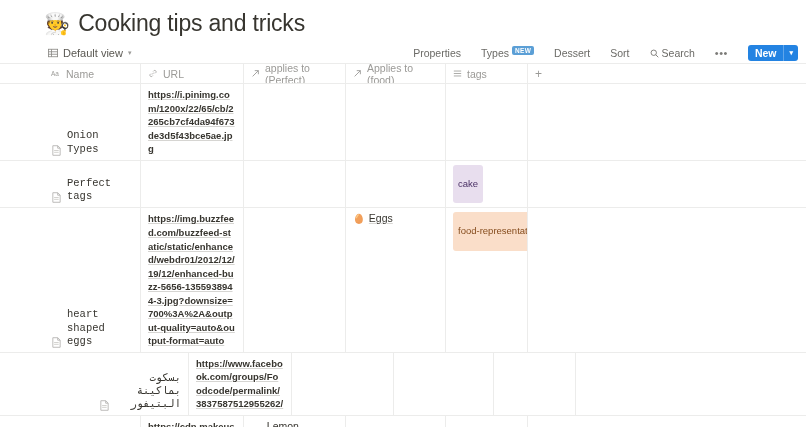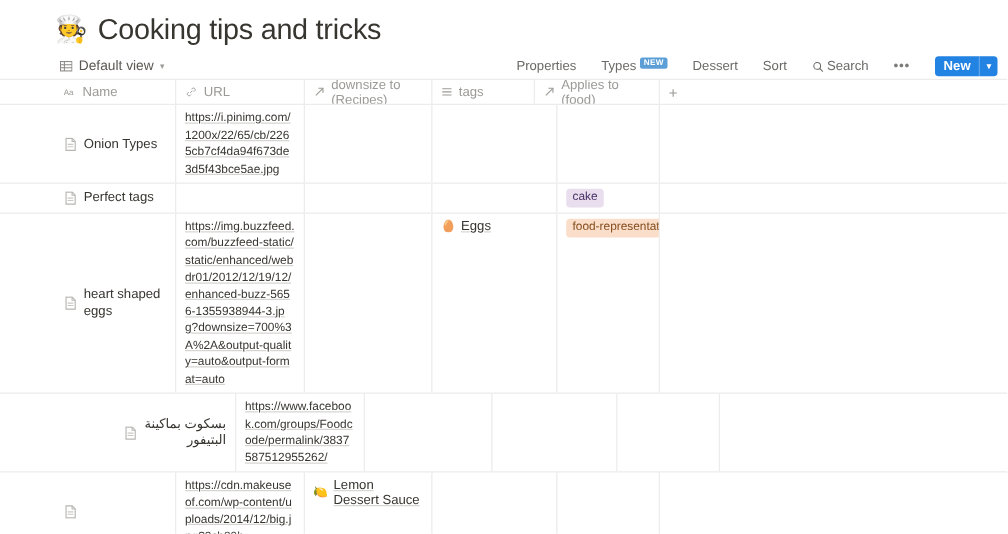--- a/index.html
+++ b/index.html
@@ -100,42 +100,43 @@
   }
   .c-pad { width: 44px; border-right: none; padding: 0; flex: 0 0 44px; }
   .c-name { flex: 0 0 97px; }
   .c-url  { flex: 0 0 103px; }
   .c-rec  { flex: 0 0 102px; }
   .c-food { flex: 0 0 100px; }
   .c-tags { flex: 0 0 82px; }
   .c-plus { flex: 1 1 auto; border-right: none; color:#9b9a97; }
   .thead .c-plus { font-size: 12px; }
 
-  .name-cell { display: flex; align-items: center; gap: 5px; }
+  .name-cell { display: flex; align-items: flex-end; gap: 5px; font-family: Liberation Mono, monospace; }
   .name-txt { line-height: 1.25; }
   .rtl { direction: rtl; text-align: right; }
 
   .url-txt {
     color: #37352f;
     font-size: 9.5px;
     line-height: 1.32;
     word-break: break-all;
     text-decoration: underline;
     text-decoration-color: #d6d5d2;
     cursor: pointer;
+    font-weight: bold;
   }
 
   .rel-item { display: flex; align-items: center; gap: 4px; font-size: 10.5px; cursor: pointer; }
   .rel-item .em { font-size: 9.5px; }
   .rel-item .tx { text-decoration: underline; text-decoration-color: #d8d7d4; }
 
   .tag {
     display: inline-block;
     font-size: 9.5px;
-    padding: 1px 5px;
+    padding: 13px 5px;
     border-radius: 3px;
     line-height: 1.35;
     margin-right: 4px;
     white-space: nowrap;
     text-align: center;
   }
   .tag-purple { background: #e8deee; color: #492f64; }
   .tag-orange { background: #fadec9; color: #854c1d; }
 
   svg { display: block; }
@@ -211,40 +212,40 @@
         </span>
         <span>URL</span>
       </div>
       <div class="tcell c-rec">
         <span>
           <svg width="9" height="9" viewBox="0 0 11 11">
             <path d="M2 9 L9 2" stroke="#9b9a97" stroke-width="1.1" fill="none"></path>
             <path d="M4.6 2 L9 2 L9 6.4" stroke="#9b9a97" stroke-width="1.1" fill="none"></path>
           </svg>
         </span>
-        <span>downsize to (Recipes)</span>
+        <span>applies to (Perfect)</span>
+      </div>
+      <div class="tcell c-food">
+        <span>
+          <svg width="9" height="9" viewBox="0 0 11 11">
+            <path d="M2 9 L9 2" stroke="#9b9a97" stroke-width="1.1" fill="none"></path>
+            <path d="M4.6 2 L9 2 L9 6.4" stroke="#9b9a97" stroke-width="1.1" fill="none"></path>
+          </svg>
+        </span>
+        <span>Applies to (food)</span>
       </div>
       <div class="tcell c-tags">
         <span>
           <svg width="9" height="9" viewBox="0 0 11 11">
             <line x1="1" y1="2.5" x2="10" y2="2.5" stroke="#9b9a97" stroke-width="1"></line>
             <line x1="1" y1="5.5" x2="10" y2="5.5" stroke="#9b9a97" stroke-width="1"></line>
             <line x1="1" y1="8.5" x2="10" y2="8.5" stroke="#9b9a97" stroke-width="1"></line>
           </svg>
         </span>
         <span>tags</span>
-      </div>
-      <div class="tcell c-food">
-        <span>
-          <svg width="9" height="9" viewBox="0 0 11 11">
-            <path d="M2 9 L9 2" stroke="#9b9a97" stroke-width="1.1" fill="none"></path>
-            <path d="M4.6 2 L9 2 L9 6.4" stroke="#9b9a97" stroke-width="1.1" fill="none"></path>
-          </svg>
-        </span>
-        <span>Applies to (food)</span>
       </div>
       <div class="tcell c-plus">+</div>
     </div>
 
     <div id="rows-host">
         <div class="trow" style="min-height: 37px;">
           <div class="tcell c-pad"></div>
           <div class="tcell c-name name-cell">
             <span>
               <svg width="11" height="11" viewBox="0 0 12 12">

